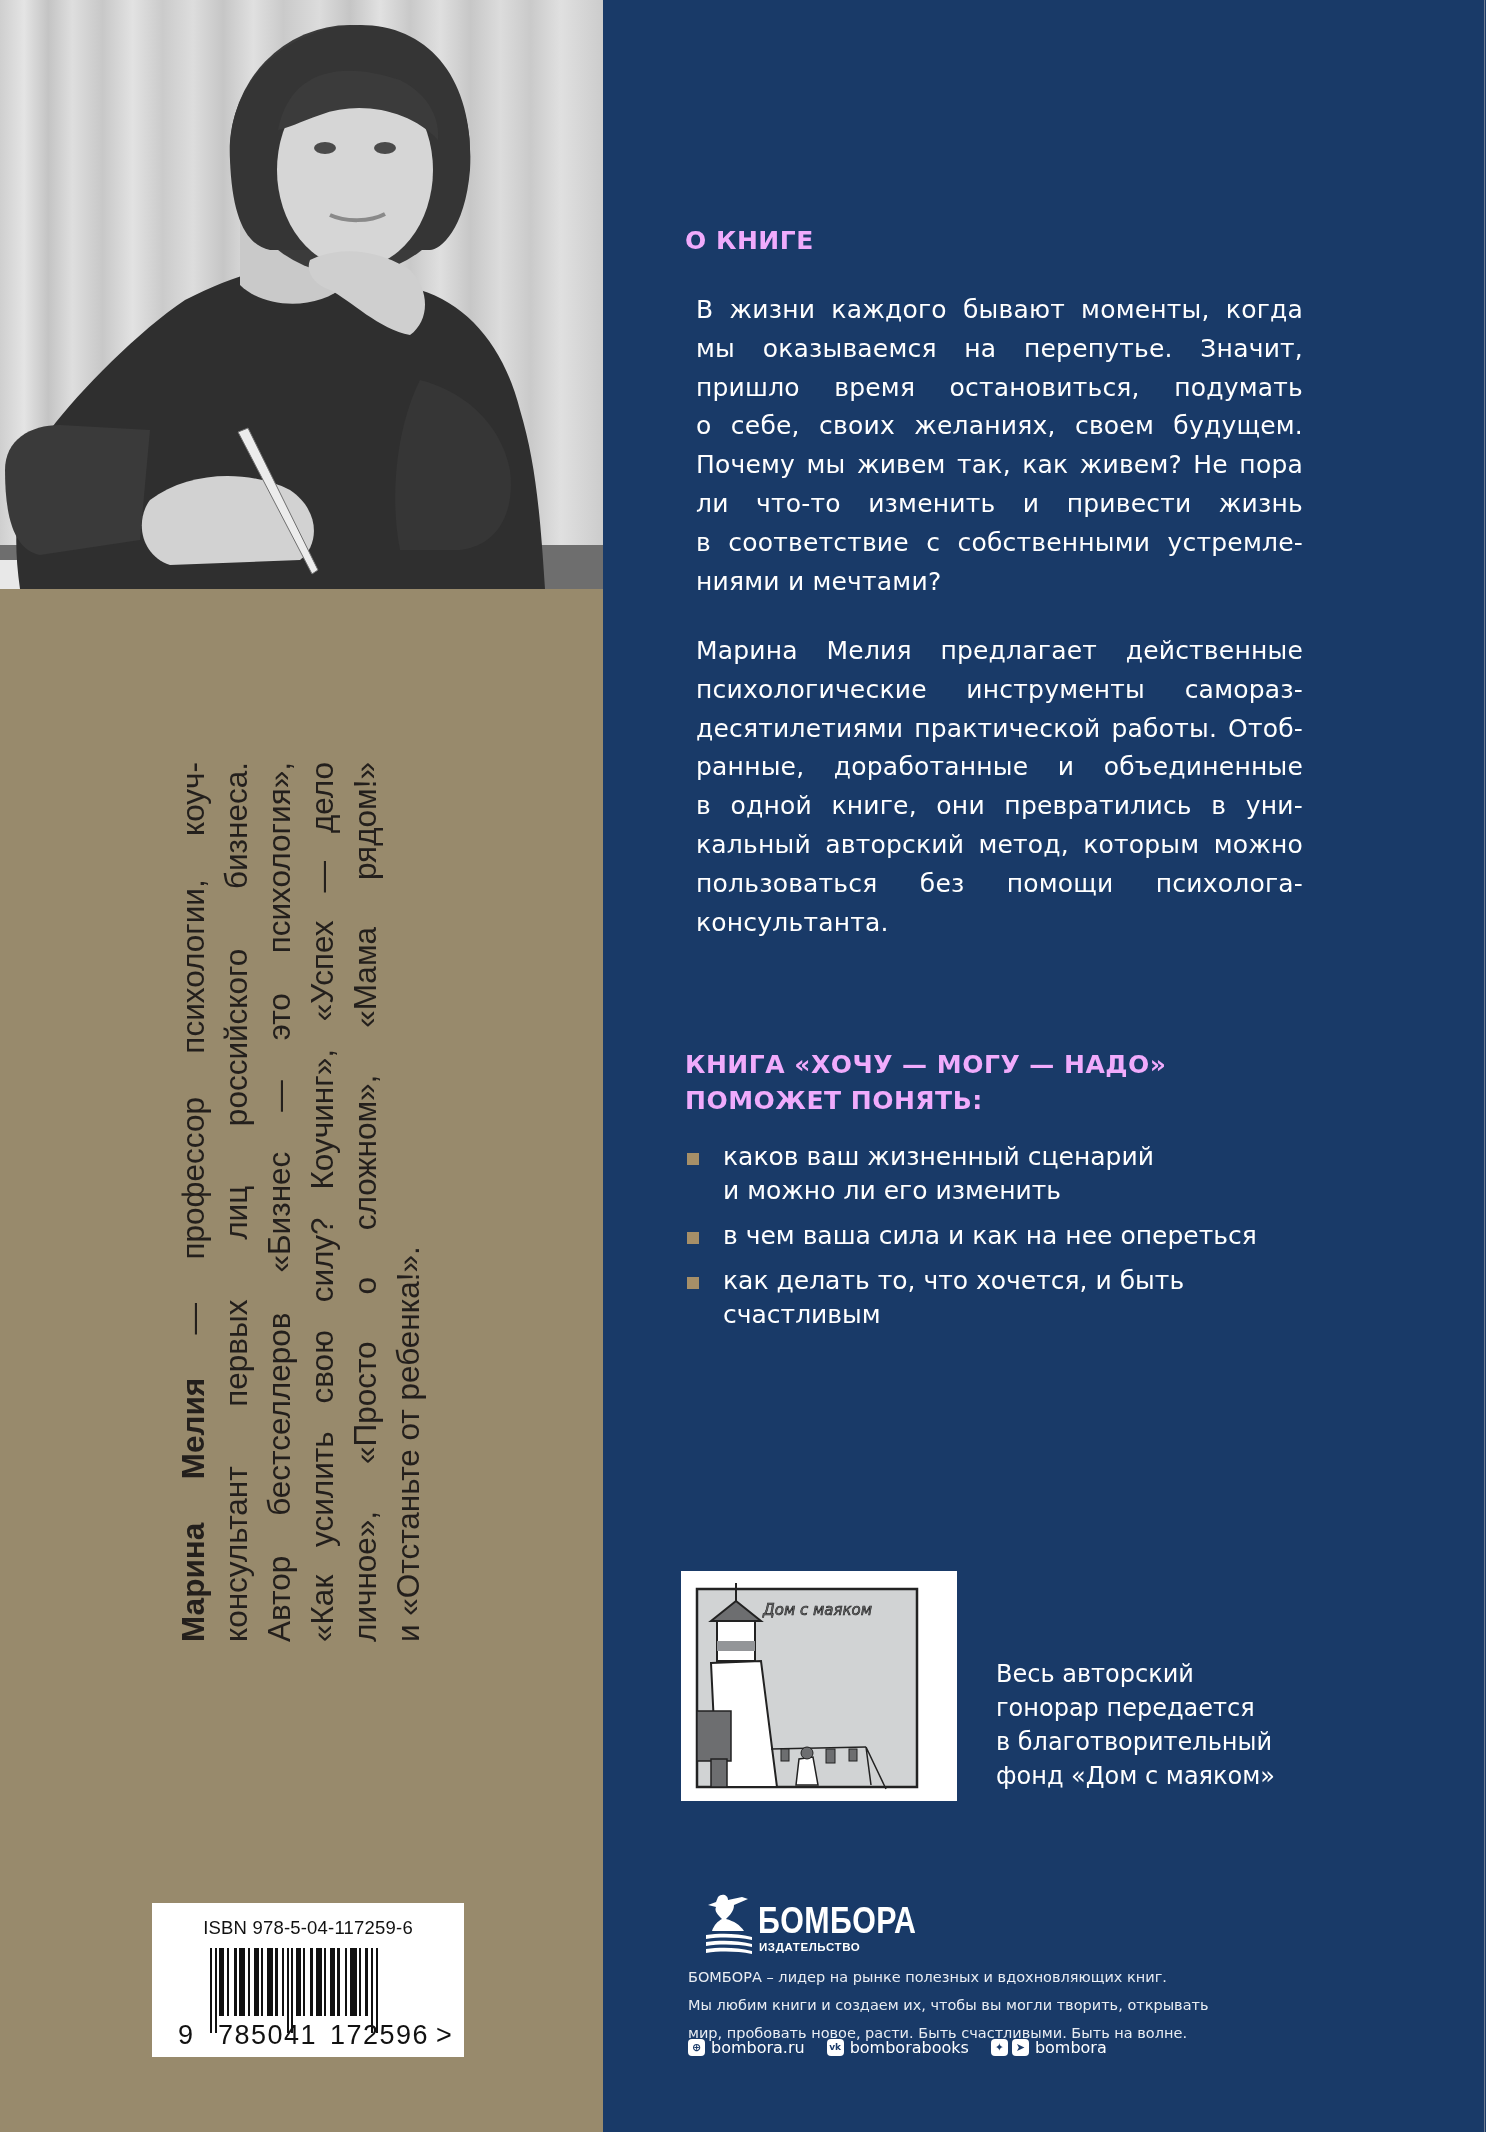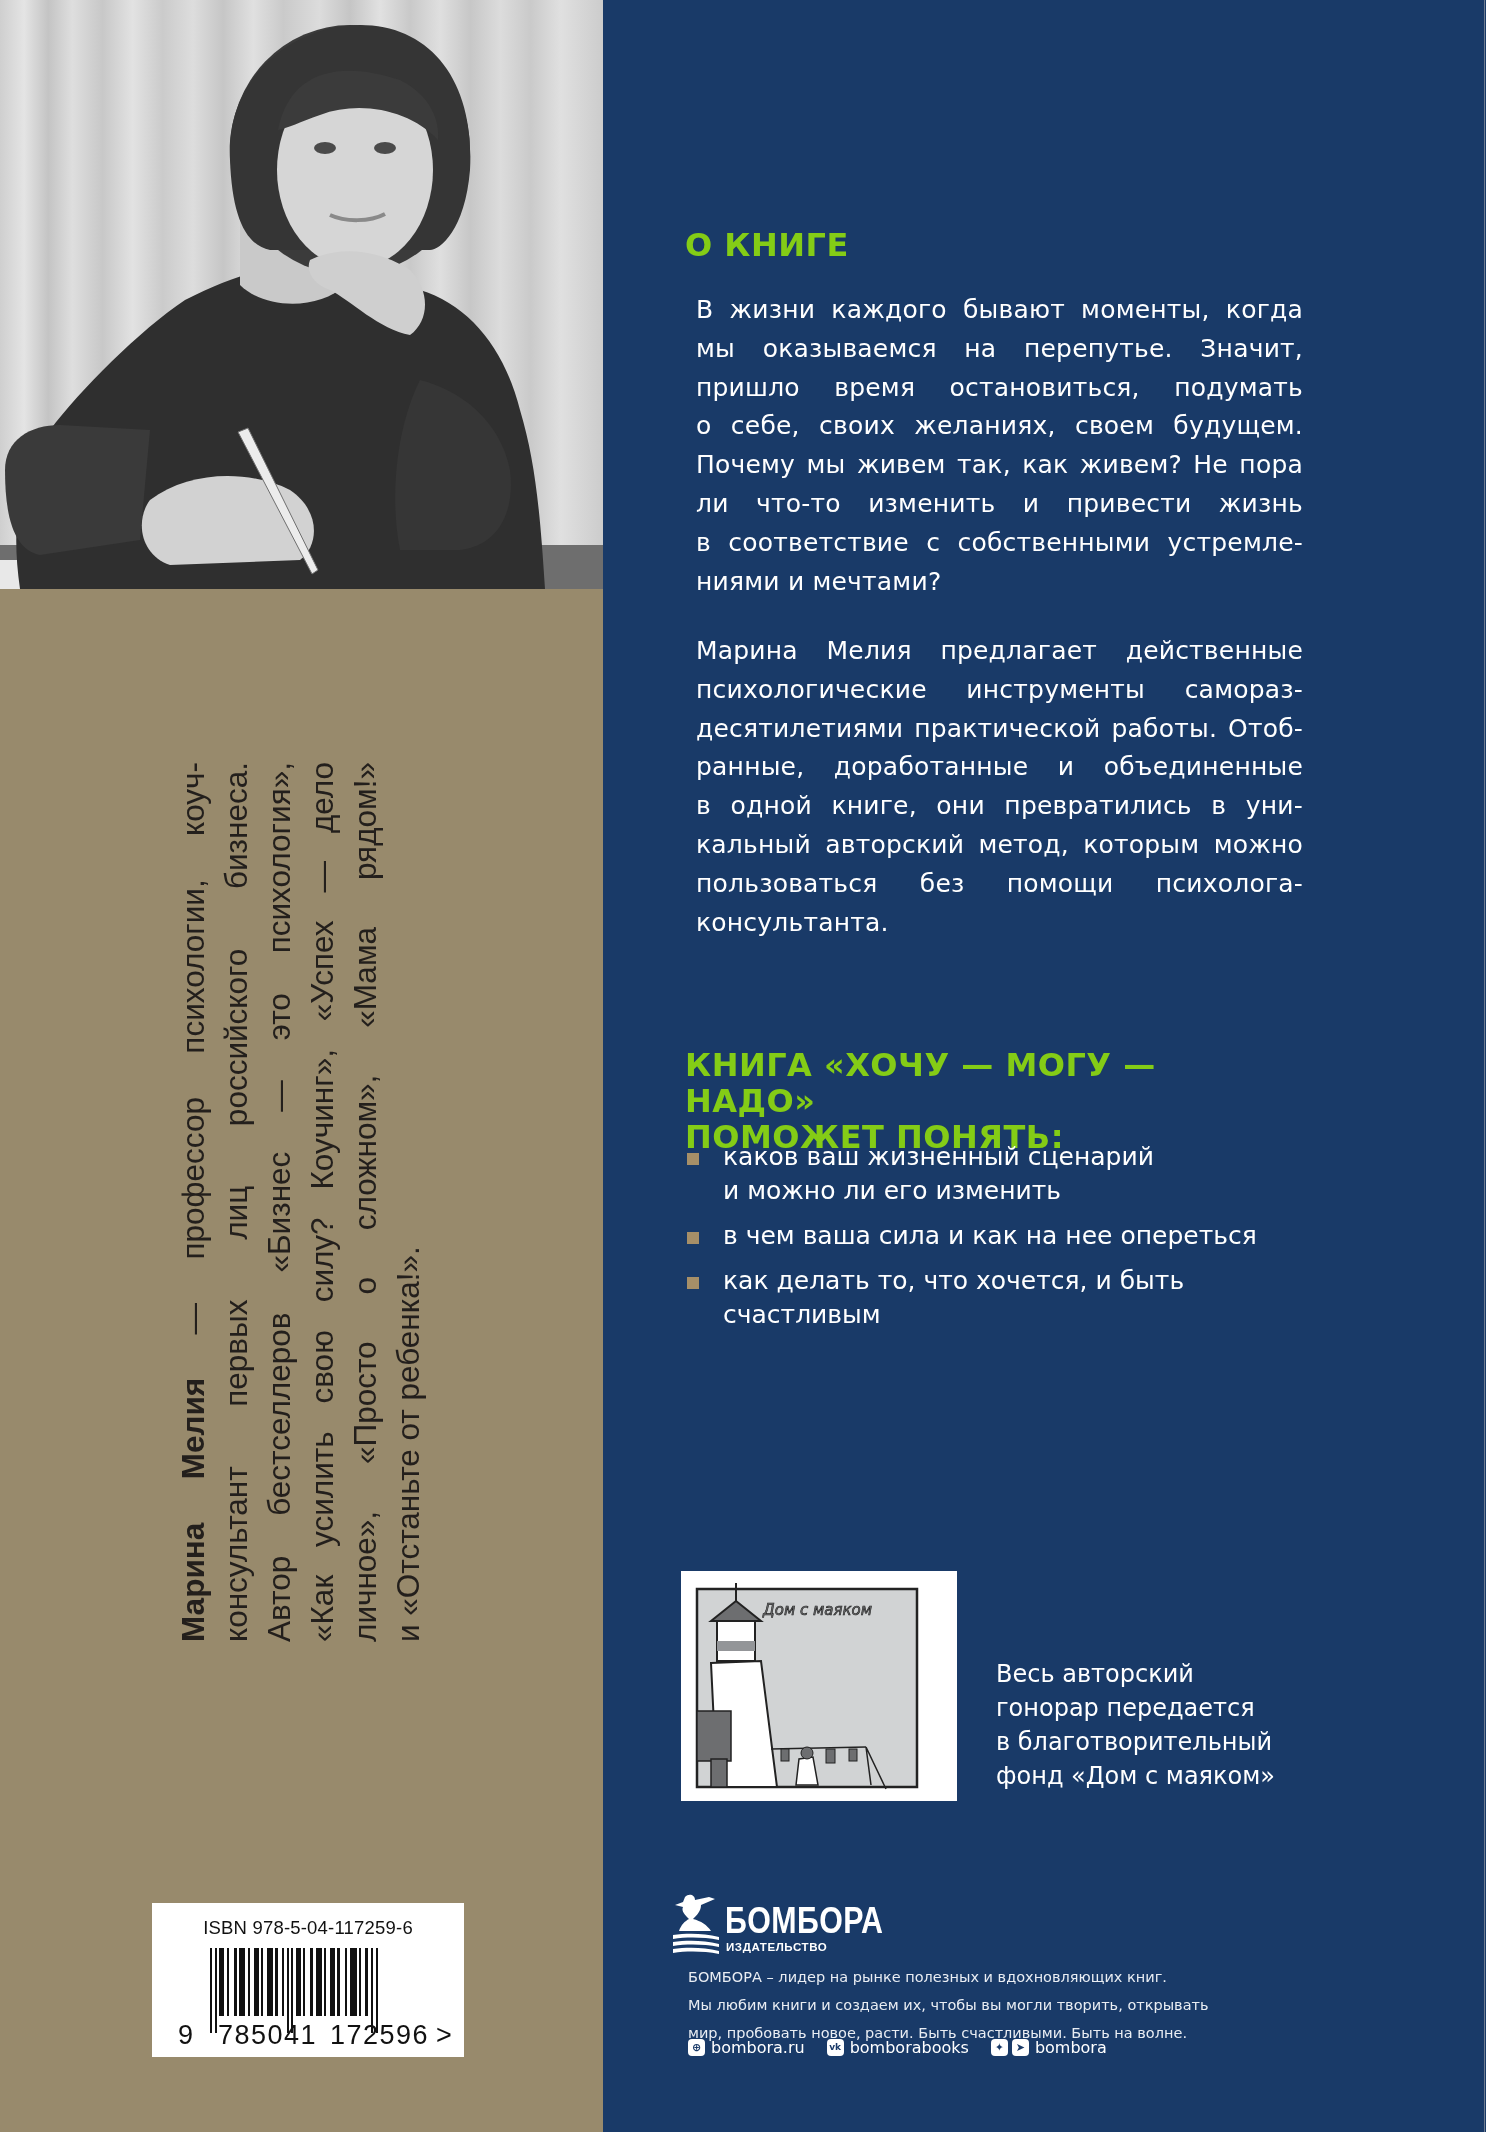--- a/index.html
+++ b/index.html
@@ -22,38 +22,38 @@
     .isbn-title { position: absolute; left: 0; right: 0; top: 14px; text-align: center; font-family: "Liberation Sans", sans-serif; font-size: 18.5px; color: #111; letter-spacing: 0.2px; }
     .barcode { position: absolute; left: 58px; top: 45px; width: 228px; height: 85px; display: flex; align-items: stretch; }
     .barcode span { display: block; background: #111; height: 80%; }
     .barcode span.g { height: 100%; }
     .barcode span.w { background: transparent; }
     .isbn-digits { position: absolute; top: 119px; font-family: "Liberation Sans", sans-serif; font-size: 27px; color: #111; line-height: 27px; }
 
     
     .right-col { position: absolute; left: 603px; top: 0; width: 882px; height: 2132px; background: #193a68; border-right: 1px solid #6f7c90; }
     .content { position: absolute; left: 82px; top: 0; width: 607px; color: #ffffff; }
-    .h-gold { font-family: "DejaVu Sans", sans-serif; font-weight: bold; color: #84cc16; font-size: 32px; letter-spacing: 0.5px; }
+    .h-gold { font-family: "DejaVu Sans", sans-serif; font-weight: bold; color: #f0abfc; font-size: 25px; letter-spacing: 0.5px; }
     .about-title { position: absolute; top: 226px; left: 0; }
     .para { position: absolute; left: 0; width: 607px; font-family: "DejaVu Sans", sans-serif; font-size: 25px; line-height: 38.8px; color: #ffffff; margin-left: 11px; }
     .para .ln { display: block; white-space: nowrap; text-align: justify; text-align-last: justify; letter-spacing: 0.2px; }
     .para .ln.last { text-align-last: left; }
     .p1 { top: 291px; }
     .p2 { top: 632px; }
     .help-title { position: absolute; left: 0; top: 1047px; line-height: 36px; }
 
     .bullets { position: absolute; left: 0; top: 1140px; width: 640px; list-style: none; }
     .bullets li { position: relative; padding-left: 38px; font-size: 25px; line-height: 34px; color: #ffffff; margin-bottom: 11px; }
     .bullets li .sq { position: absolute; left: 2px; top: 13px; width: 12px; height: 12px; background: #a68f68; }
     .bullets li .t { display: block; white-space: pre-line; }
 
     .charity-img { position: absolute; left: 78px; top: 1571px; width: 276px; height: 230px; background: #ffffff; overflow: hidden; }
     .charity-text { position: absolute; left: 393px; top: 1657px; font-size: 24px; line-height: 34px; color: #ffffff; white-space: pre-line; }
 
-    .logo { position: absolute; left: 68px; top: 1893px; width: 220px; height: 62px; }
+    .logo { position: absolute; left: 101px; top: 1893px; width: 220px; height: 62px; }
     .logo-name { position: absolute; left: 54px; top: 9px; font-family: "Liberation Sans", sans-serif; font-weight: bold; font-size: 37px; line-height: 37px; color: #fff; transform: scaleX(0.82); transform-origin: 0 0; letter-spacing: 0.5px; }
     .logo-sub { position: absolute; left: 55px; top: 48px; font-family: "Liberation Sans", sans-serif; font-weight: bold; font-size: 11.5px; line-height: 12px; color: #fff; letter-spacing: 0.6px; }
     .publisher-desc { position: absolute; left: 85px; top: 1963px; width: 540px; font-size: 14.5px; line-height: 28px; color: #e9edf3; white-space: pre-line; }
     .socials { position: absolute; left: 85px; top: 2038px; display: flex; align-items: center; font-size: 16px; color: #fff; }
     .soc { display: flex; align-items: center; margin-right: 22px; }
     .soc .ic { width: 17px; height: 17px; background: #fff; border-radius: 4px; display: inline-flex; align-items: center; justify-content: center; margin-right: 6px; color: #193a68; font-size: 11px; font-weight: bold; font-family: "DejaVu Sans", sans-serif; line-height: 17px; }
     .soc .ic + .ic { margin-left: -2px; }
   </style>
 </head>
 <body>

